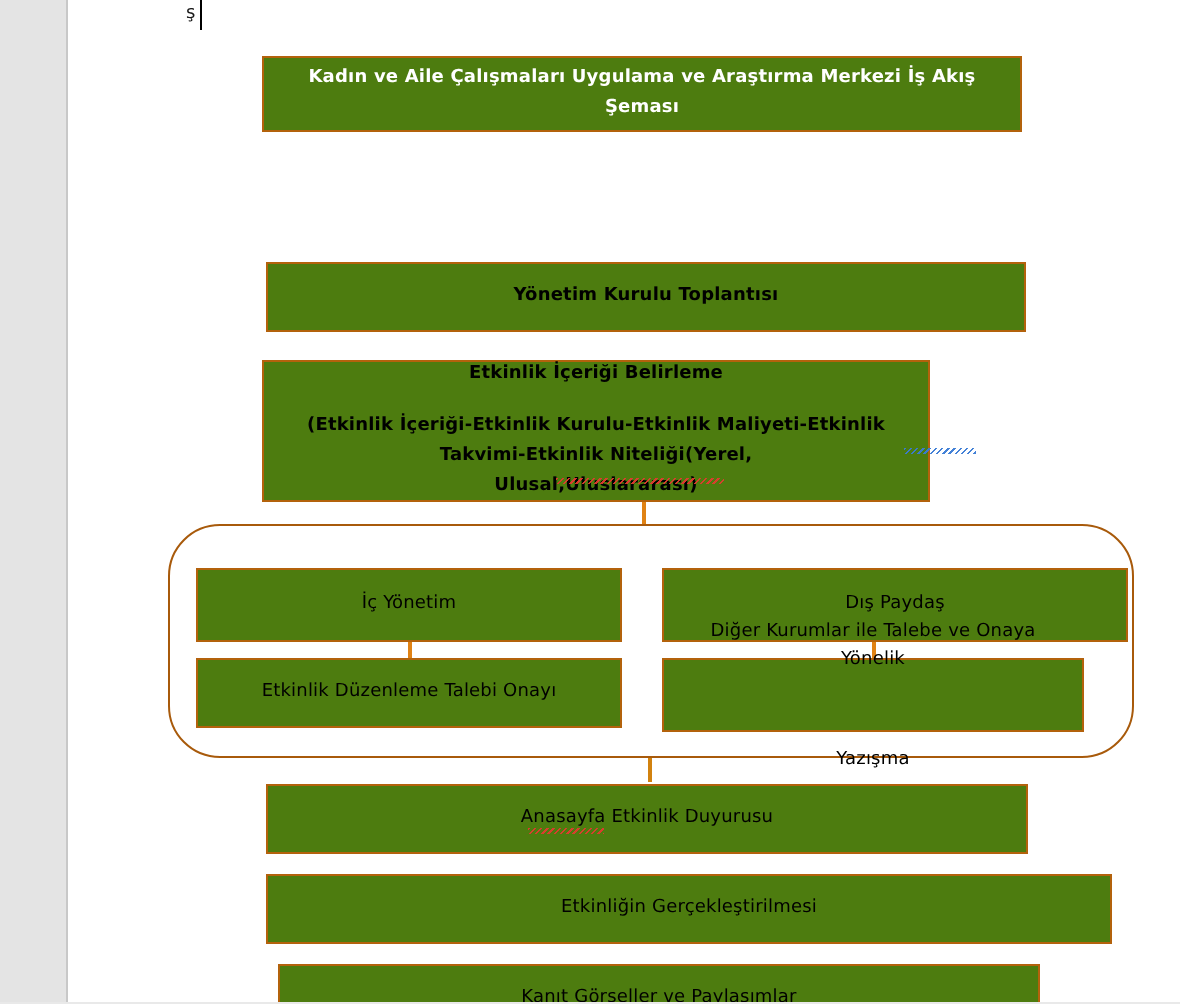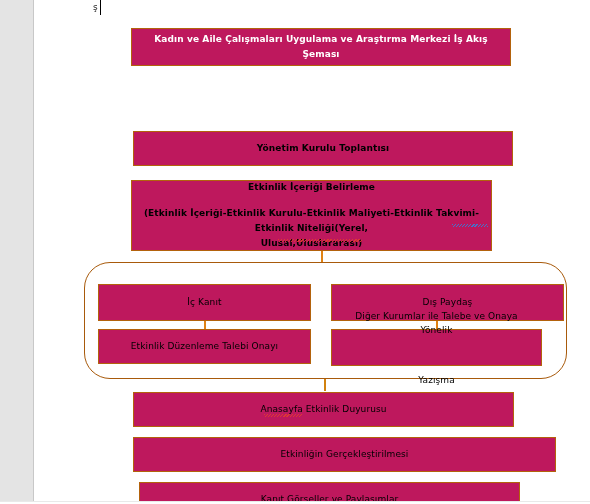--- a/index.html
+++ b/index.html
@@ -49,21 +49,21 @@
     left: 100px;
     top: 0px;
     width: 1px;
     height: 15px;
     background: #000000;
   }
 
   
   .box {
     position: absolute;
-    background: #be185d;
+    background: #4d7c0f;
     border: 1px solid #B3620C;
     box-sizing: border-box;
     display: flex;
     flex-direction: column;
     align-items: center;
     justify-content: center;
     text-align: center;
     color: #000000;
     font-size: 9px;
     line-height: 15px;
@@ -144,35 +144,35 @@
   <div class="caret"></div>
 
   <div class="box title-box" style="left:131px; top:28px; width:380px; height:38px;">
     <span class="line">Kadın ve Aile Çalışmaları Uygulama ve Araştırma Merkezi İş Akış Şeması</span>
   </div>
 
   <div class="box" style="left:133px; top:131px; width:380px; height:35px;">
     <span class="line">Yönetim Kurulu Toplantısı</span>
   </div>
 
-  <div class="box stacked" style="left:131px; top:180px; width:361px; height:71px; justify-content:center;">
+  <div class="box stacked" style="left:131px; top:180px; width:334px; height:71px; justify-content:center;">
     <span class="line">Etkinlik İçeriği Belirleme</span>
     <span class="line" style="font-weight:bold;">(Etkinlik İçeriği-Etkinlik Kurulu-Etkinlik Maliyeti-Etkinlik Takvimi-Etkinlik Niteliği(Yerel,</span>
     <span class="line" style="margin-top:0; font-weight:bold;">Ulusal,Uluslararası)</span>
   </div>
 
   <div class="squiggle blue" style="left:452px; top:224px; width:36px;"></div>
   <div class="squiggle red" style="left:278px; top:239px; width:84px;"></div>
 
   <div class="conn-v" style="left:321px; top:251px; width:1.6px; height:12px;"></div>
 
   <div class="group-box" style="left:84px; top:262px; width:483px; height:117px;"></div>
 
   <div class="box plain" style="left:98px; top:284px; width:213px; height:37px; font-weight:normal;">
-    <span class="line">İç Kanıt</span>
+    <span class="line">İç Yönetim</span>
   </div>
   <div class="conn-v" style="left:204px; top:321px; width:1.6px; height:8px;"></div>
   <div class="box plain" style="left:98px; top:329px; width:213px; height:35px; font-weight:normal;">
     <span class="line">Etkinlik Düzenleme Talebi Onayı</span>
   </div>
 
   <div class="box plain" style="left:331px; top:284px; width:233px; height:37px; font-weight:normal;">
     <span class="line">Dış Paydaş</span>
   </div>
   <div class="conn-v" style="left:436px; top:321px; width:1.6px; height:8px;"></div>

